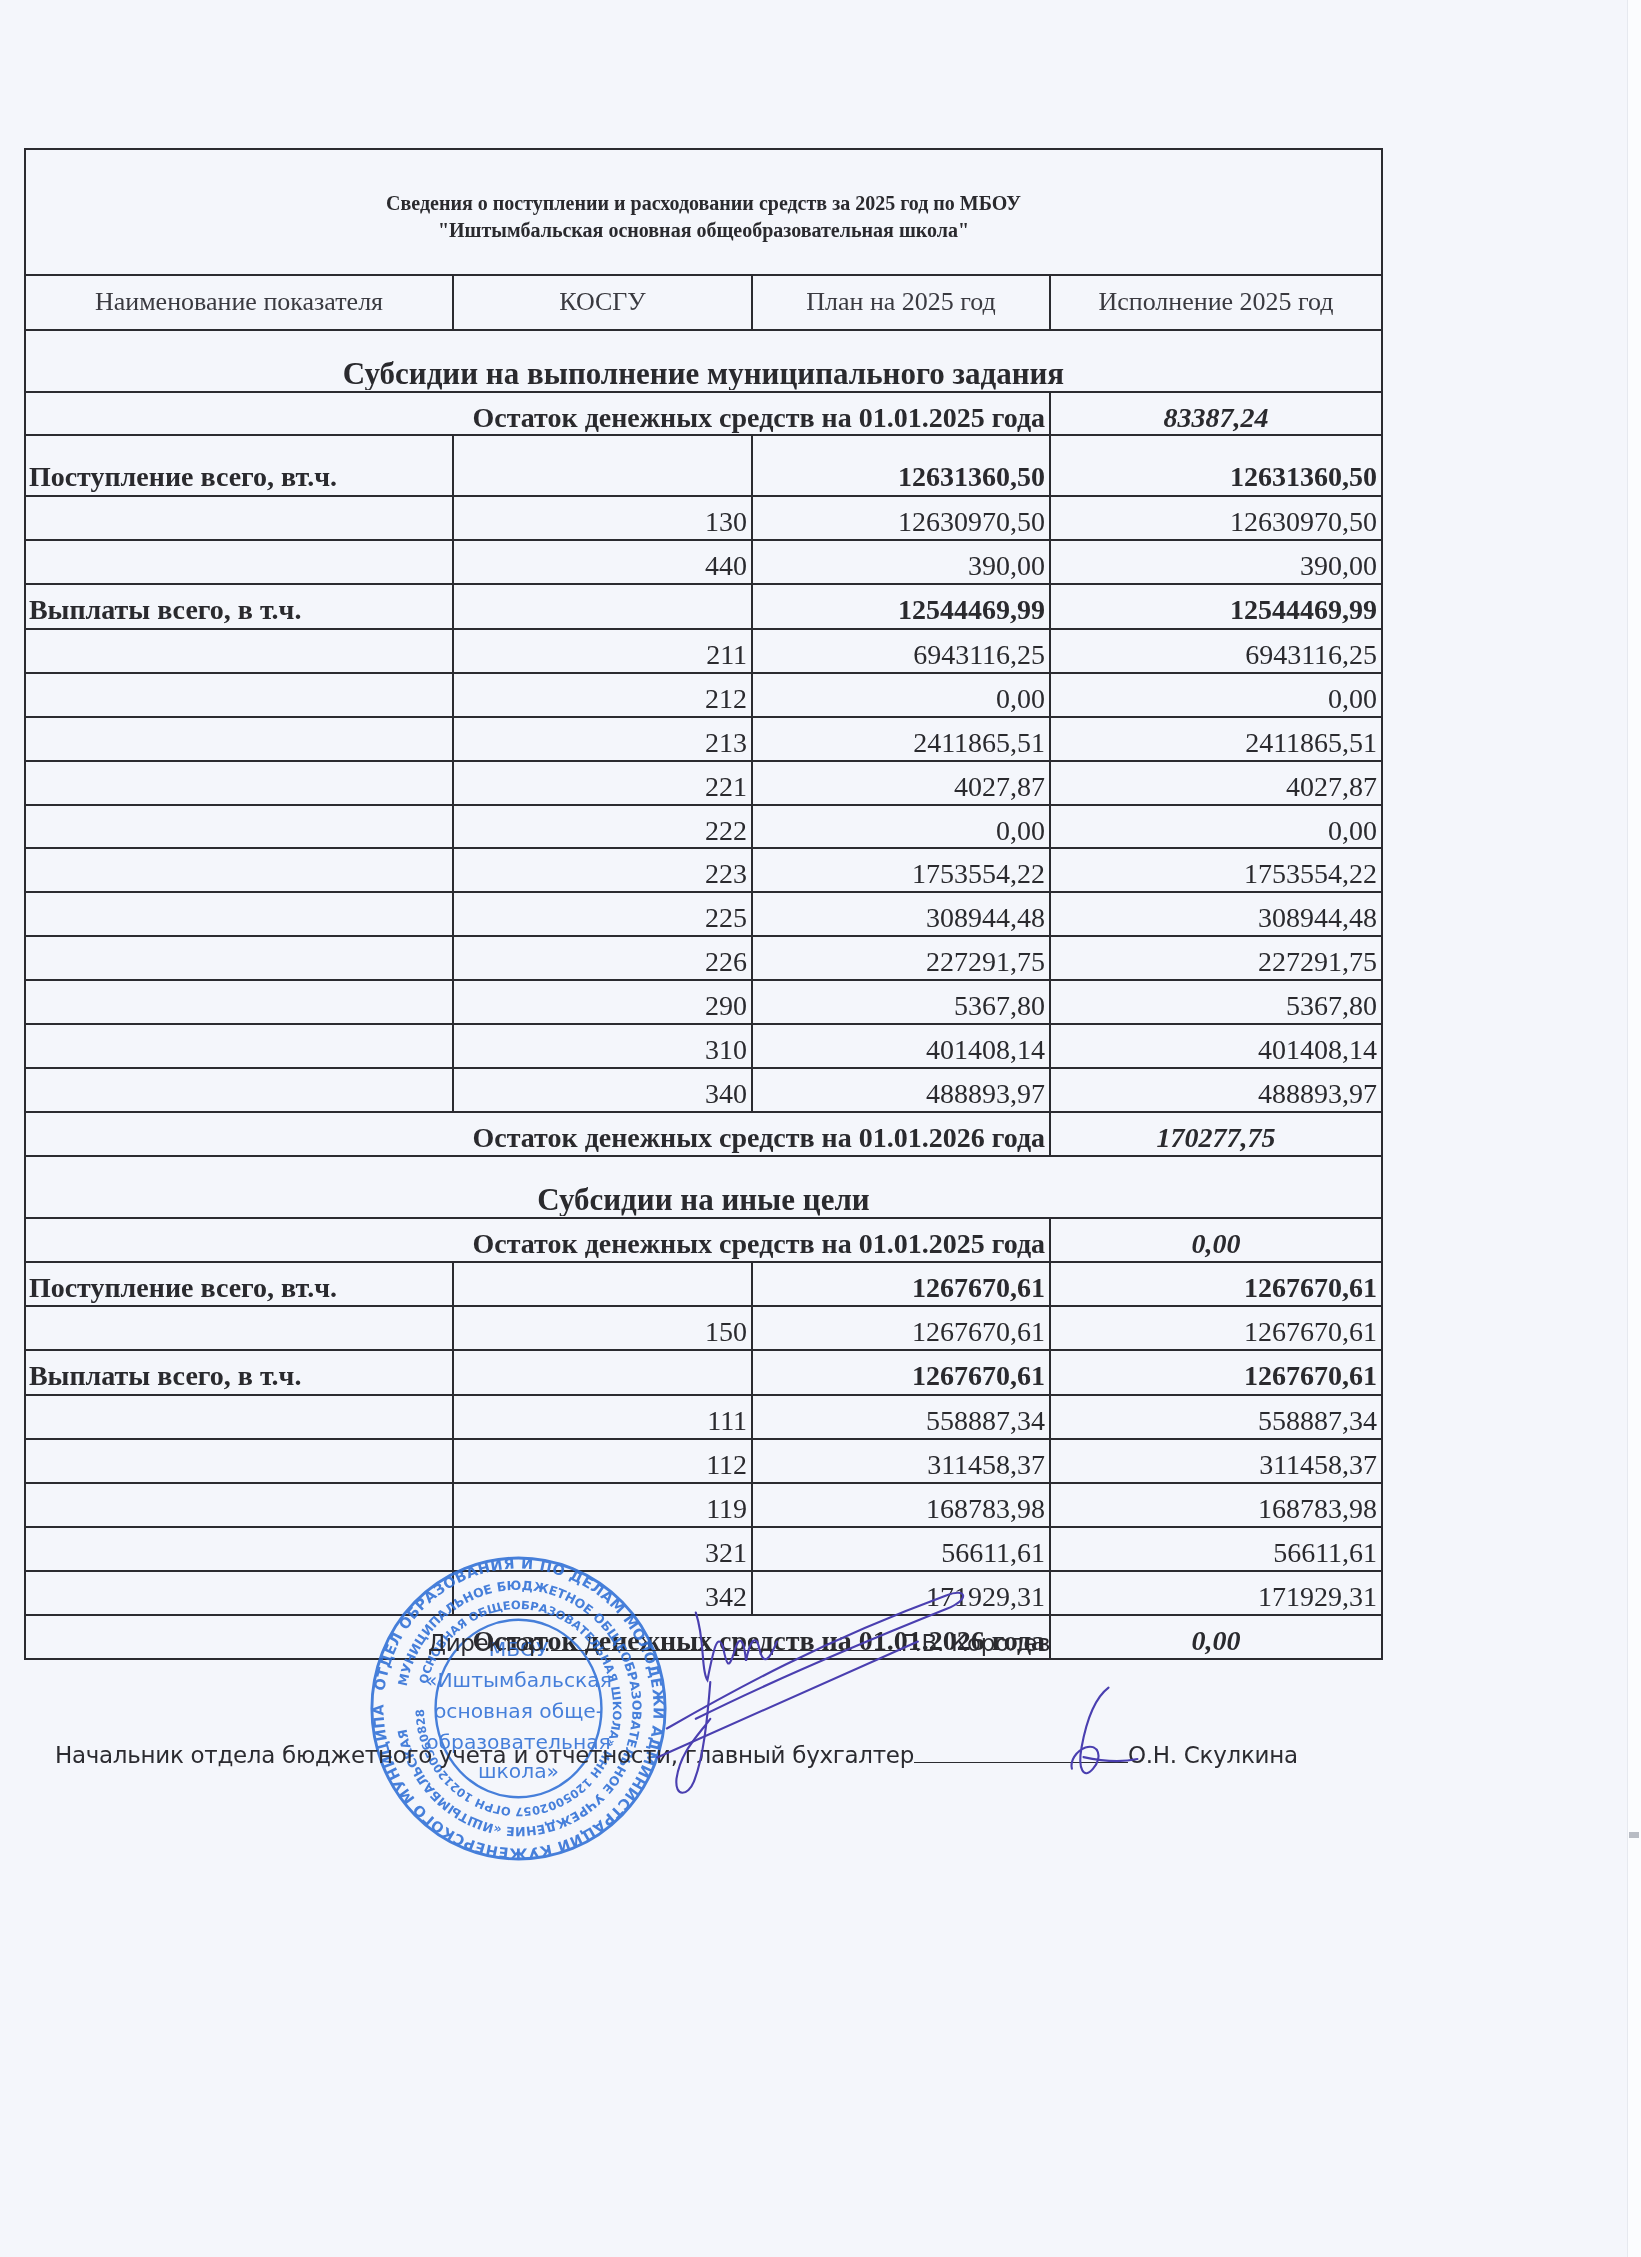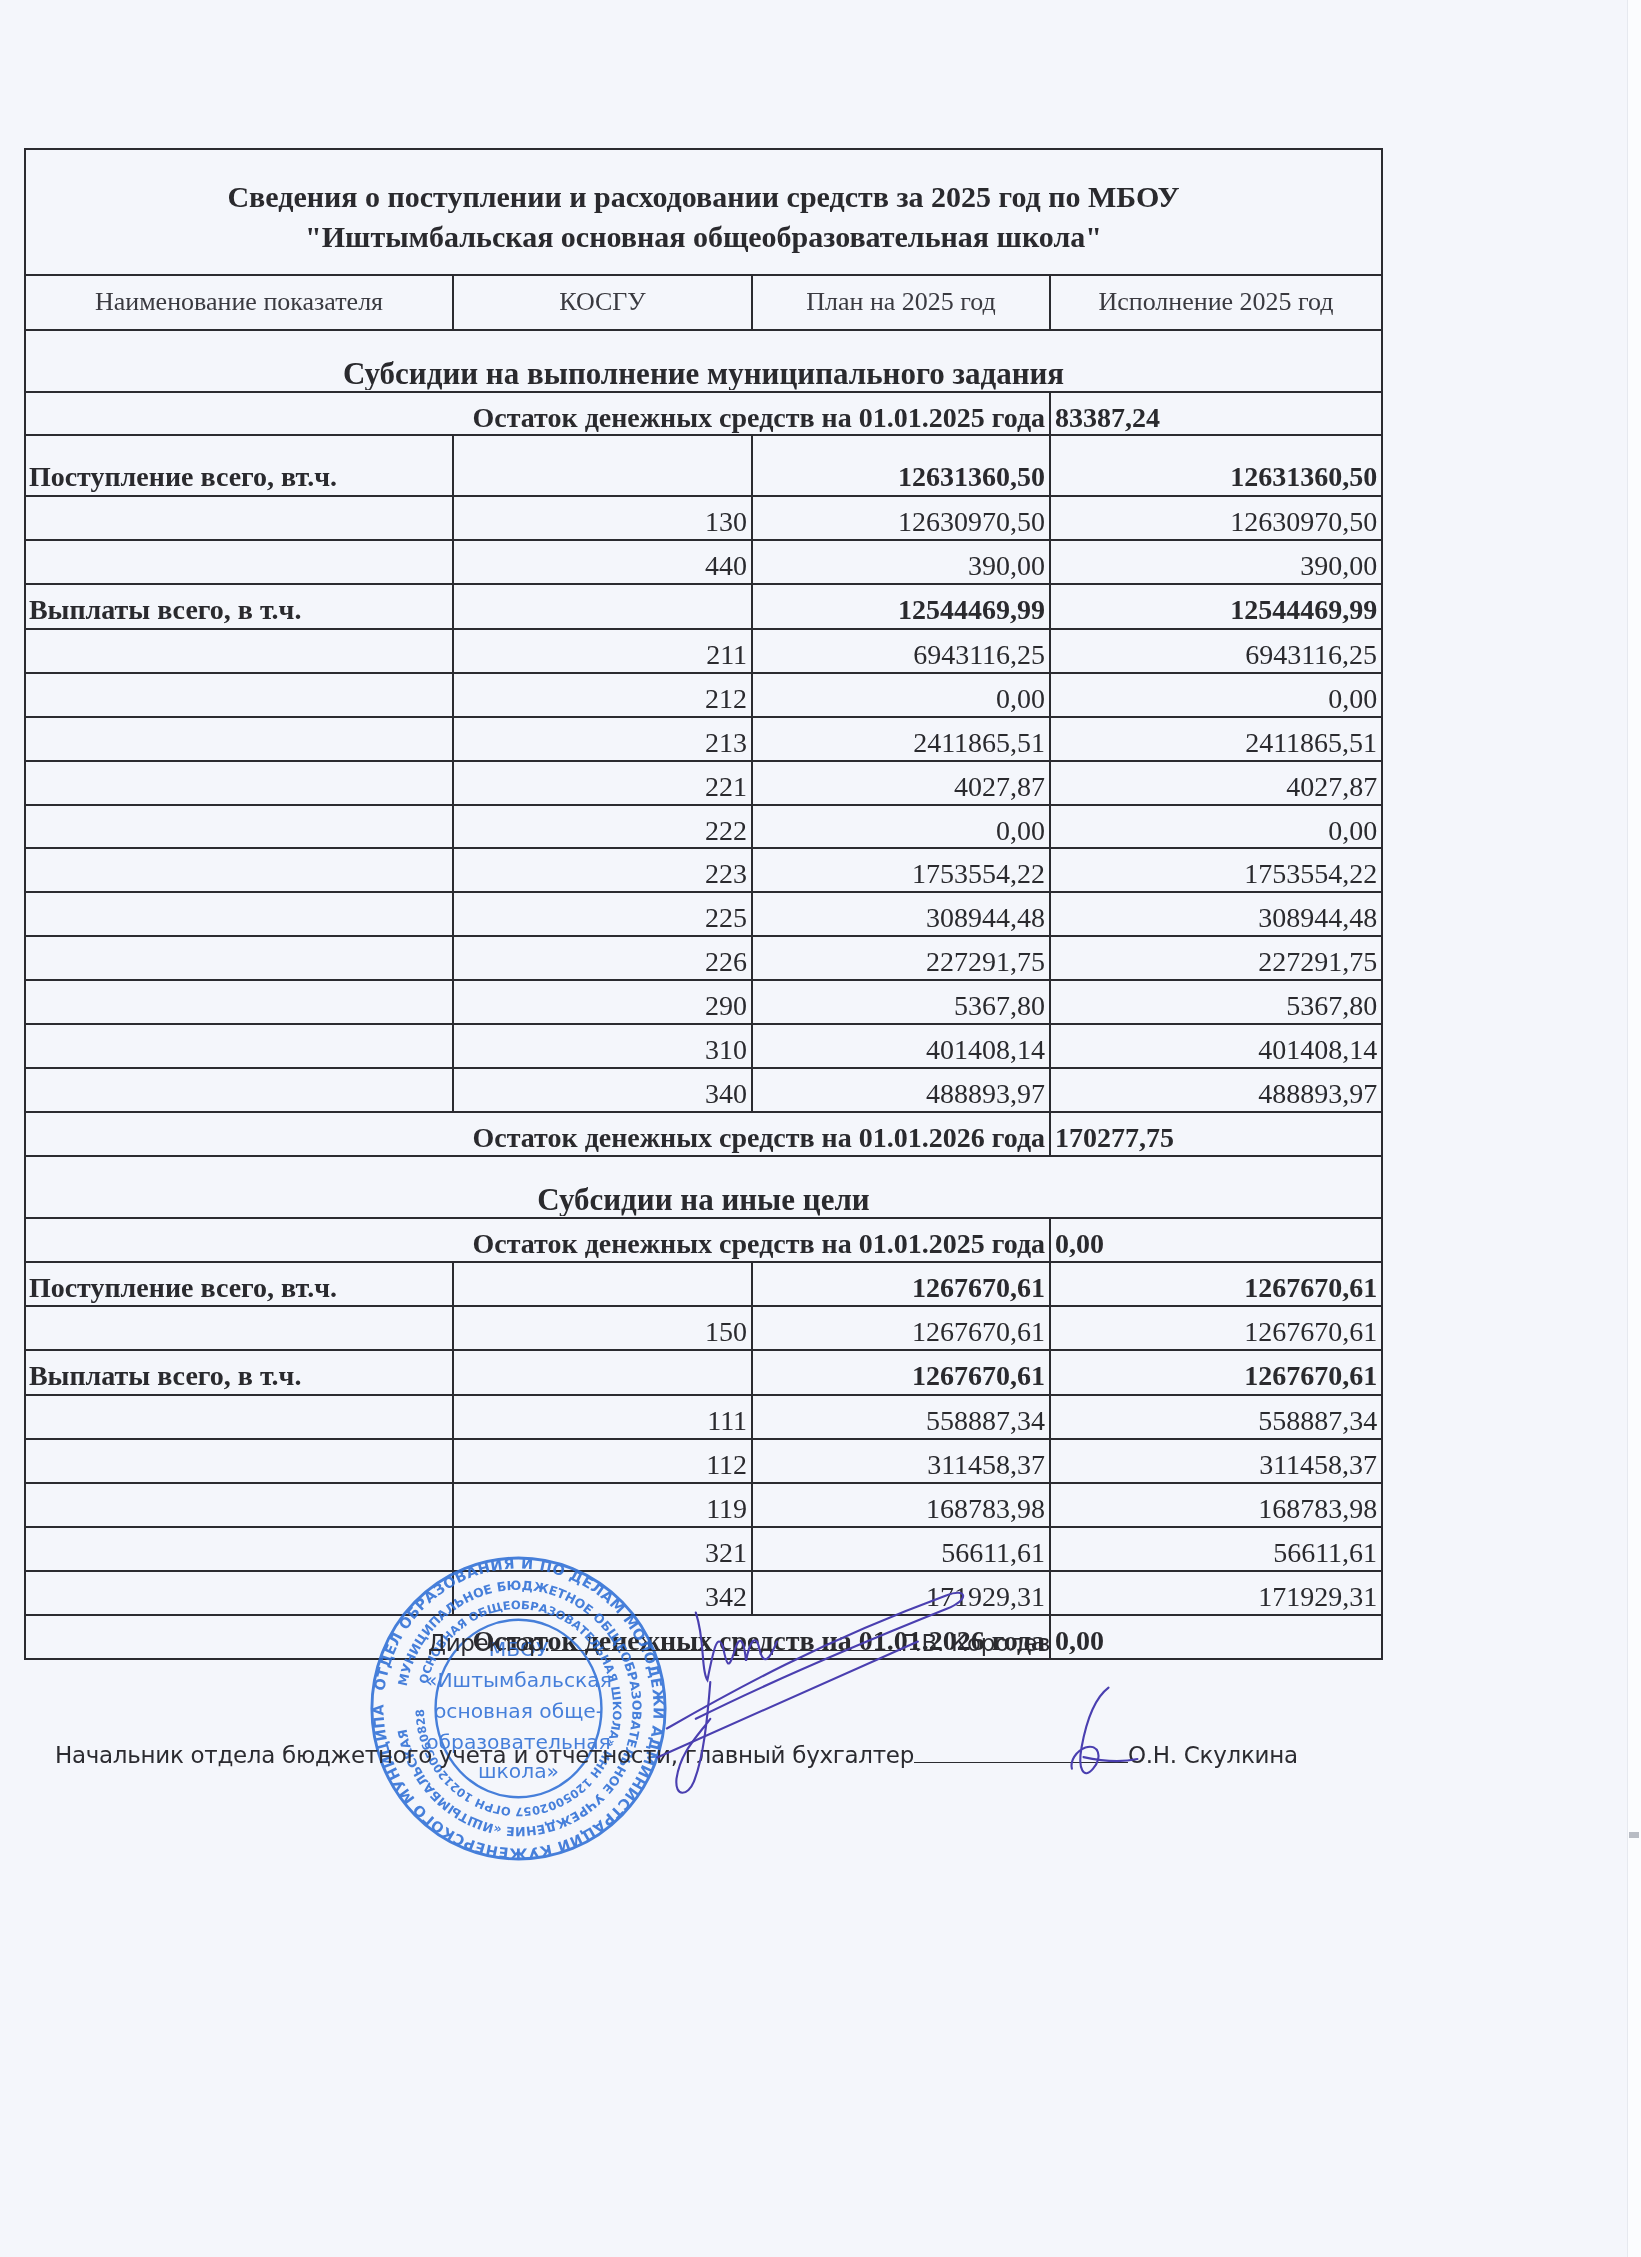--- a/index.html
+++ b/index.html
@@ -16,26 +16,26 @@
     position: absolute; left: 24px; top: 148px; width: 1358px;
     border-collapse: collapse; table-layout: fixed;
     font-size: 28px;
   }
   table.report td {
     border: 2.4px solid #2b2b30;
     padding: 0 3.9px; line-height: 1; vertical-align: bottom; white-space: nowrap; overflow: hidden;
   }
   col.c1 { width: 428px; } col.c2 { width: 299px; } col.c3 { width: 298px; } col.c4 { width: 332px; }
 
-  tr.title-row td { height: 114px; text-align: center; vertical-align: middle; font-weight: bold; font-size: 30px; line-height: 1.32; padding-top: 9.7px; }
+  tr.title-row td { height: 114px; text-align: center; vertical-align: middle; font-weight: bold; font-size: 20px; line-height: 1.32; padding-top: 9.7px; }
   tr.head-row td { height: 53px; text-align: center; vertical-align: middle; font-size: 26px; color: #3a3a40; margin-top: 26px; }
   tr.section-row td { height: 58px; text-align: center; font-weight: bold; font-size: 31px; padding-bottom: 1.9px; border-radius: 29px; }
   tr.balance-row td { height: 39px; font-weight: bold; padding-bottom: 2.9px; }
   tr.balance-row td.lbl { text-align: right; }
-  tr.balance-row td.val { text-align: left; }
+  tr.balance-row td.val { text-align: center; font-style: italic; }
   tr.total-row td { font-weight: bold; padding-bottom: 3.9px; }
   tr.total-row.tall td { height: 55px; }
   tr.total-row td { height: 39px; margin-top: 16px; }
   tr.total-row td.lbl { text-align: left; padding-left: 2.9px; }
   tr.detail-row td { height: 39px; padding-bottom: 2.9px; }
   td.num { text-align: right; }
 
   .sign { position: absolute; font-family: "DejaVu Sans", "Liberation Sans", sans-serif; font-size: 23px; color: #2b2b30; white-space: nowrap; letter-spacing: -0.3px; }
   .sign .line { display: inline-block; border-bottom: 1.4px solid #2b2b30; height: 21px; vertical-align: baseline; }
   .director { left: 428px; top: 1629px; }

